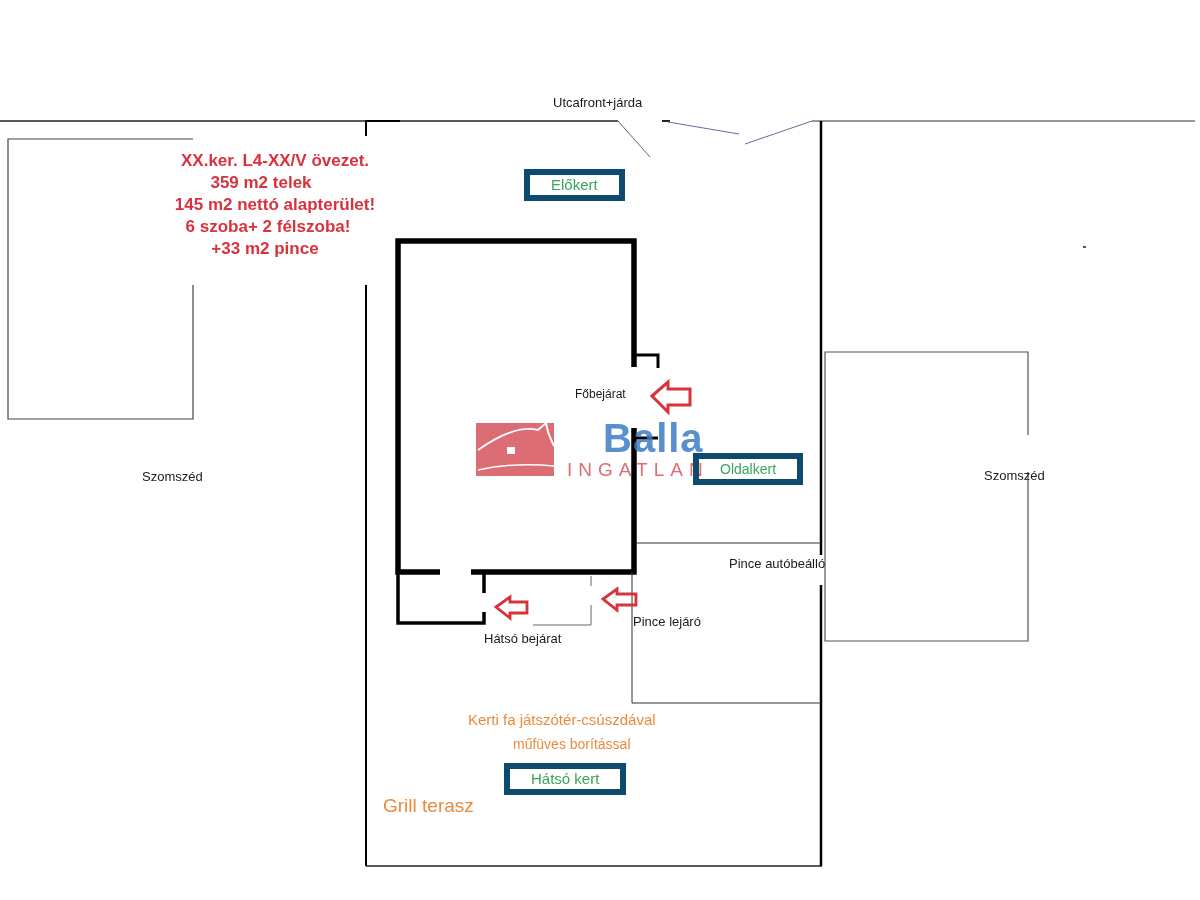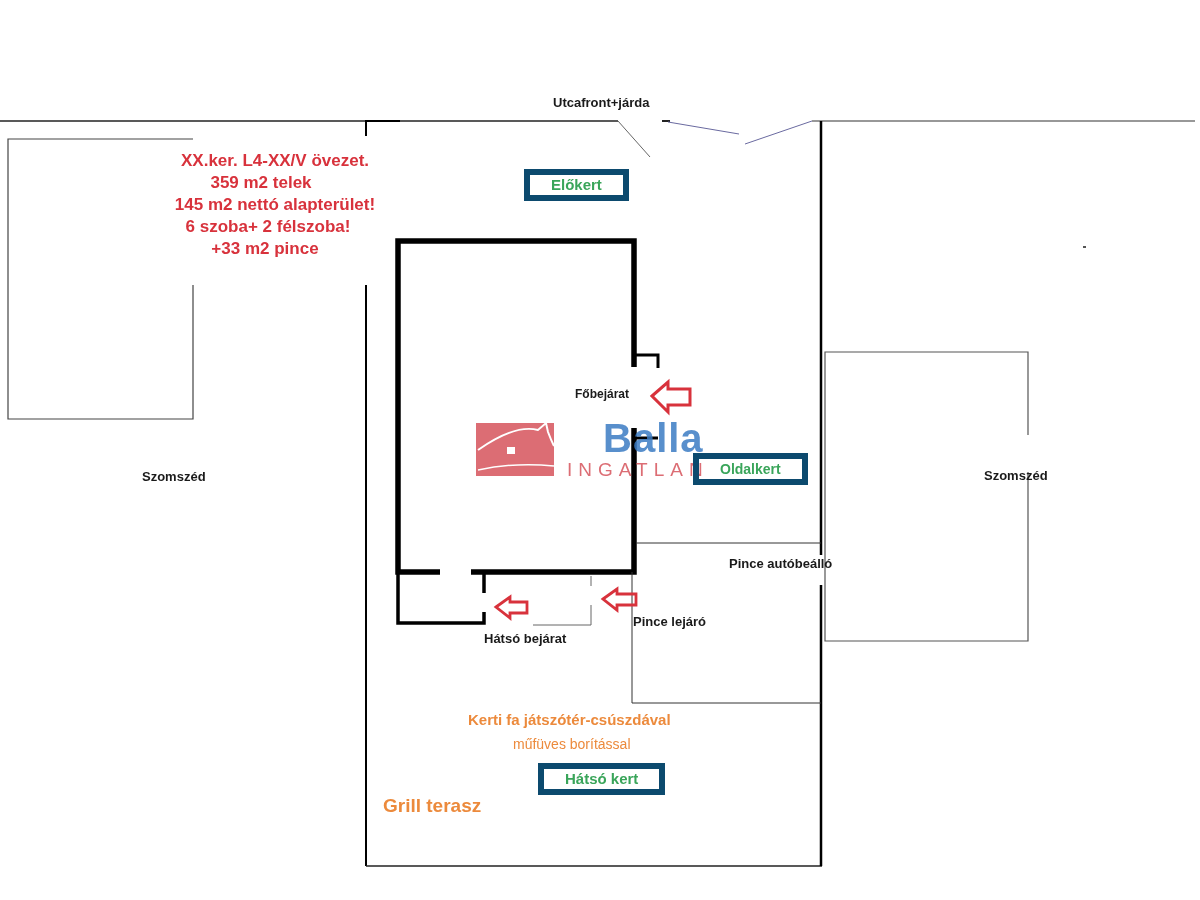--- a/index.html
+++ b/index.html
@@ -1,18 +1,18 @@
 <!DOCTYPE html>
 <html><head>
   <meta charset="utf-8">
   <style>
     html, body { margin: 0; padding: 0; background: #ffffff; }
     body { width: 1200px; height: 900px; position: relative; overflow: hidden; font-family: "Liberation Sans", sans-serif; }
     #plan { position: absolute; left: 0; top: 0; }
-    .lbl { position: absolute; font-family: "Liberation Sans", sans-serif; font-weight: bold; white-space: nowrap; }
+    .lbl { position: absolute; font-family: "Liberation Sans", sans-serif; font-weight: normal; white-space: nowrap; }
     .dark { color: #1a1a1a; font-size: 13px; }
     .info { position: absolute; left: 120px; top: 150px; width: 290px; text-align: center; color: #d8323c; font-size: 17px; font-weight: bold; line-height: 22px; }
     .info div { white-space: nowrap; }
     .boxed { border: 6px solid #0c4a6e; color: #3aa55a; font-size: 15px; padding: 0 21px; line-height: 20px; background: transparent; }
     .orange { color: #ec8a3c; }
     .logo-text { position: absolute; font-family: "Liberation Sans", sans-serif; font-weight: bold; }
   </style>
 </head>
 <body>
 
@@ -79,14 +79,14 @@
 <div class="lbl boxed" style="left:524px; top:169px;">Előkert</div>
 <div class="lbl dark" style="left:575px; top:387px; font-size:12px;">Főbejárat</div>
 <div class="lbl boxed" style="left:693px; top:453px; font-size:14px;">Oldalkert</div>
 <div class="lbl dark" style="left:142px; top:469px;">Szomszéd</div>
 <div class="lbl dark" style="left:984px; top:468px;">Szomszéd</div>
 <div class="lbl dark" style="left:729px; top:556px;">Pince autóbeálló</div>
 <div class="lbl dark" style="left:633px; top:614px;">Pince lejáró</div>
 <div class="lbl dark" style="left:484px; top:631px;">Hátsó bejárat</div>
 <div class="lbl orange" style="left:468px; top:711px; font-size:15px;">Kerti fa játszótér-csúszdával</div>
 <div class="lbl orange" style="left:513px; top:736px; font-size:14px; font-weight:normal;">műfüves borítással</div>
-<div class="lbl boxed" style="left:538px; top:763px;">Hátsó kert</div>
+<div class="lbl boxed" style="left:504px; top:763px;">Hátsó kert</div>
 <div class="lbl orange" style="left:383px; top:795px; font-size:19px;">Grill terasz</div>
 
 </body></html>

